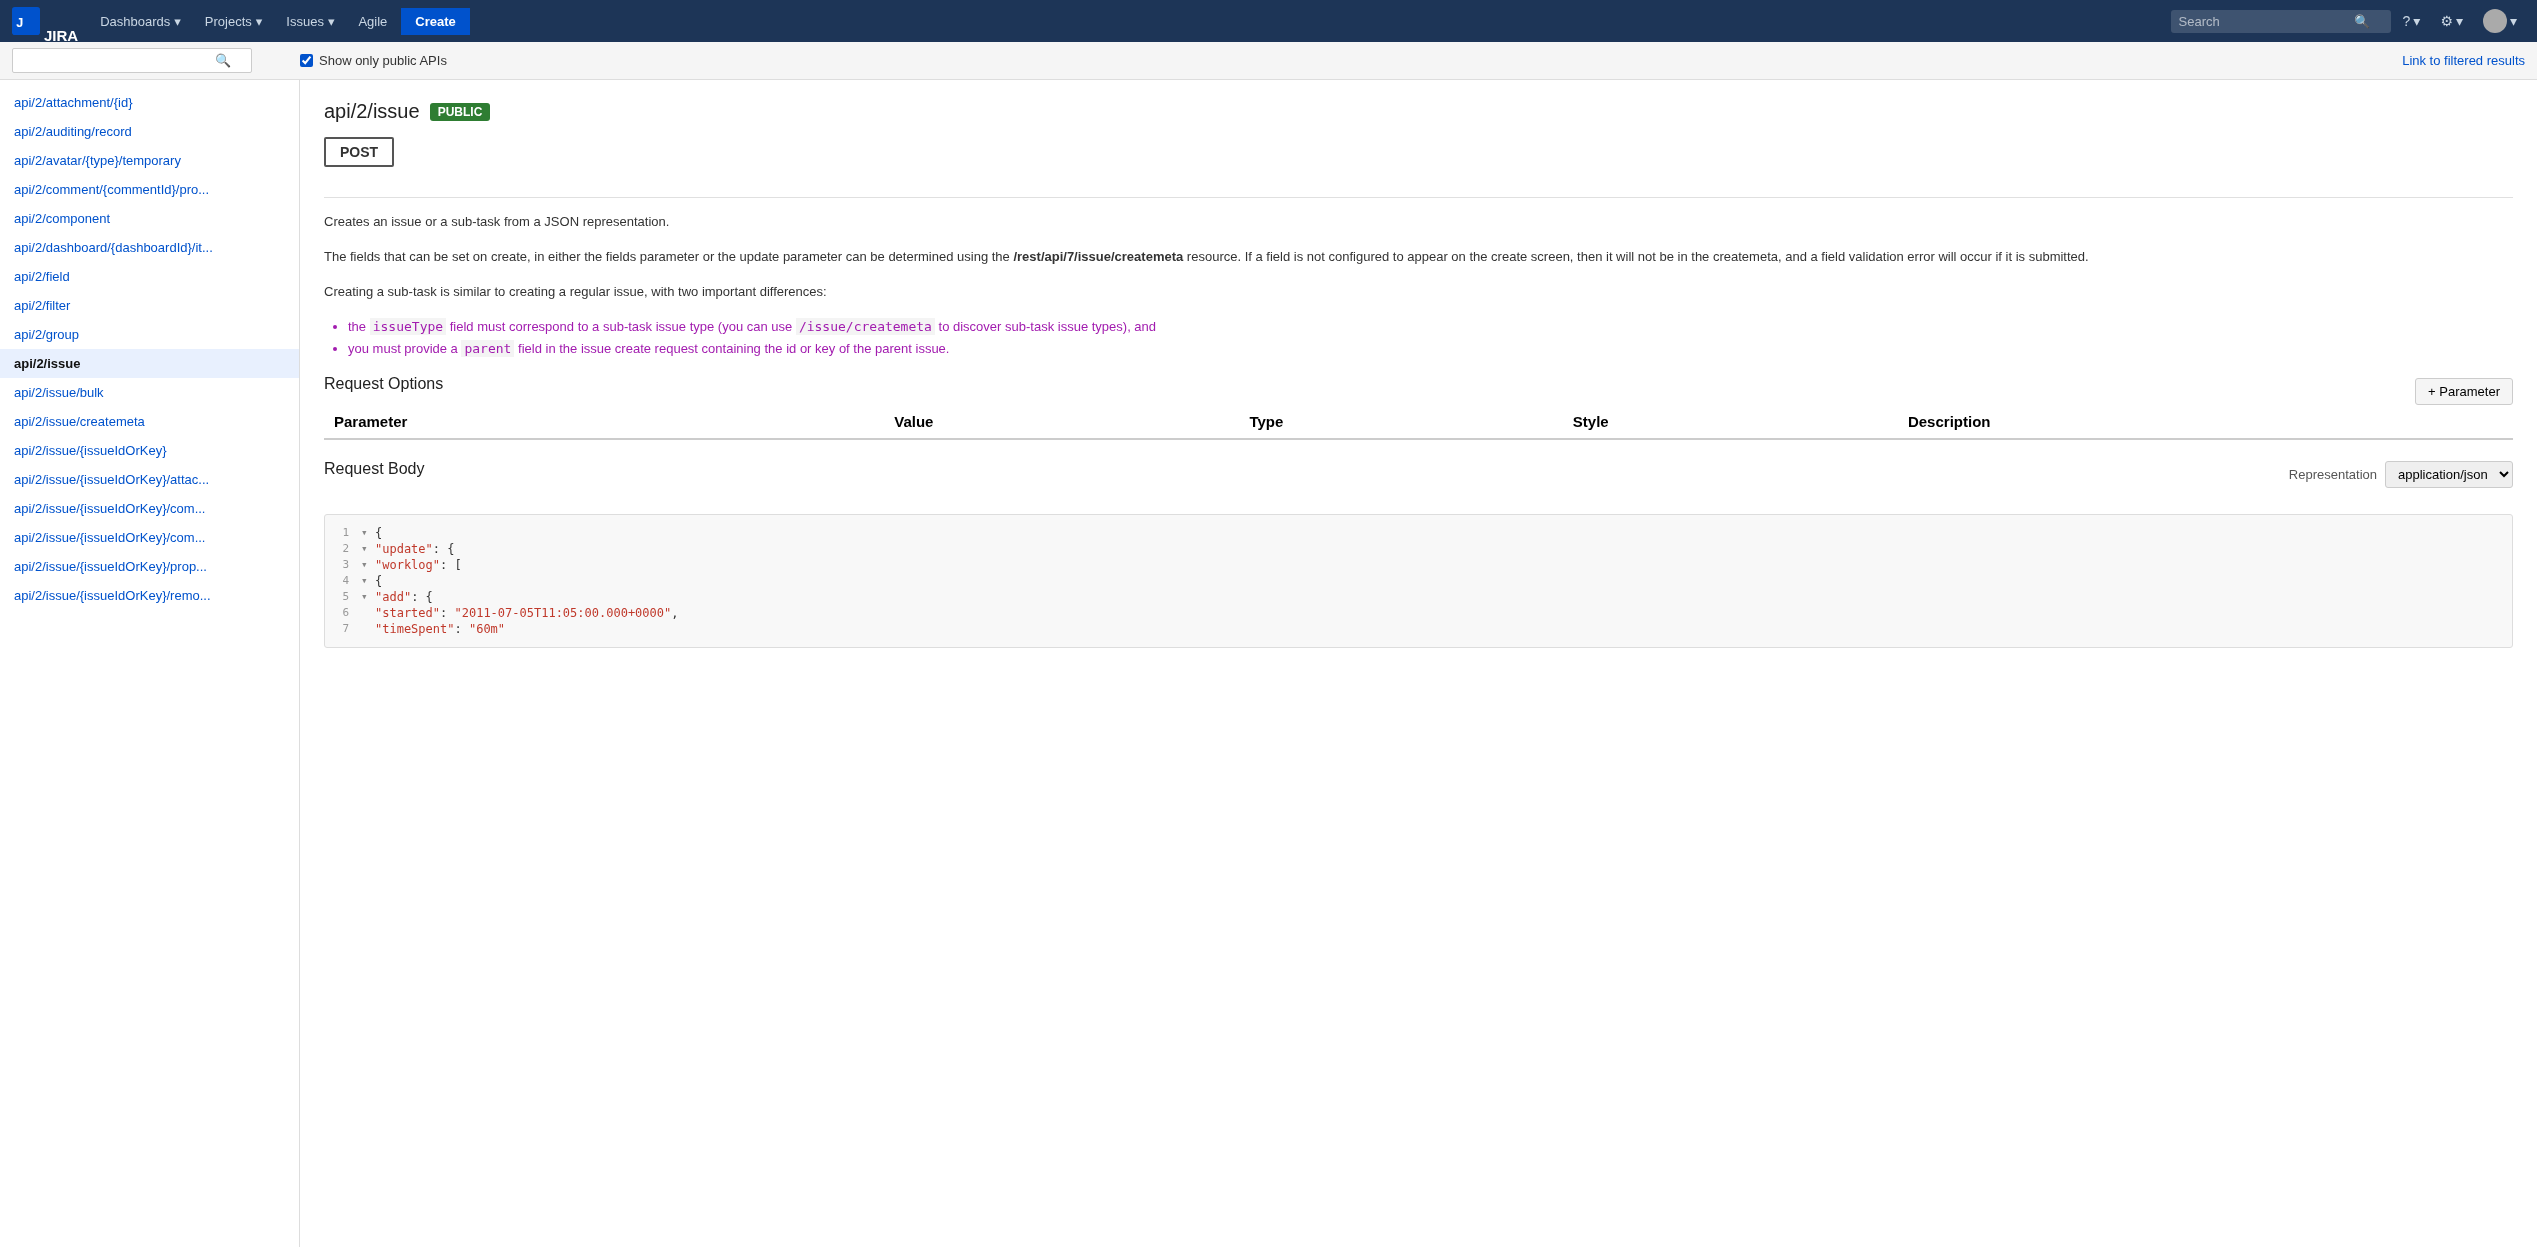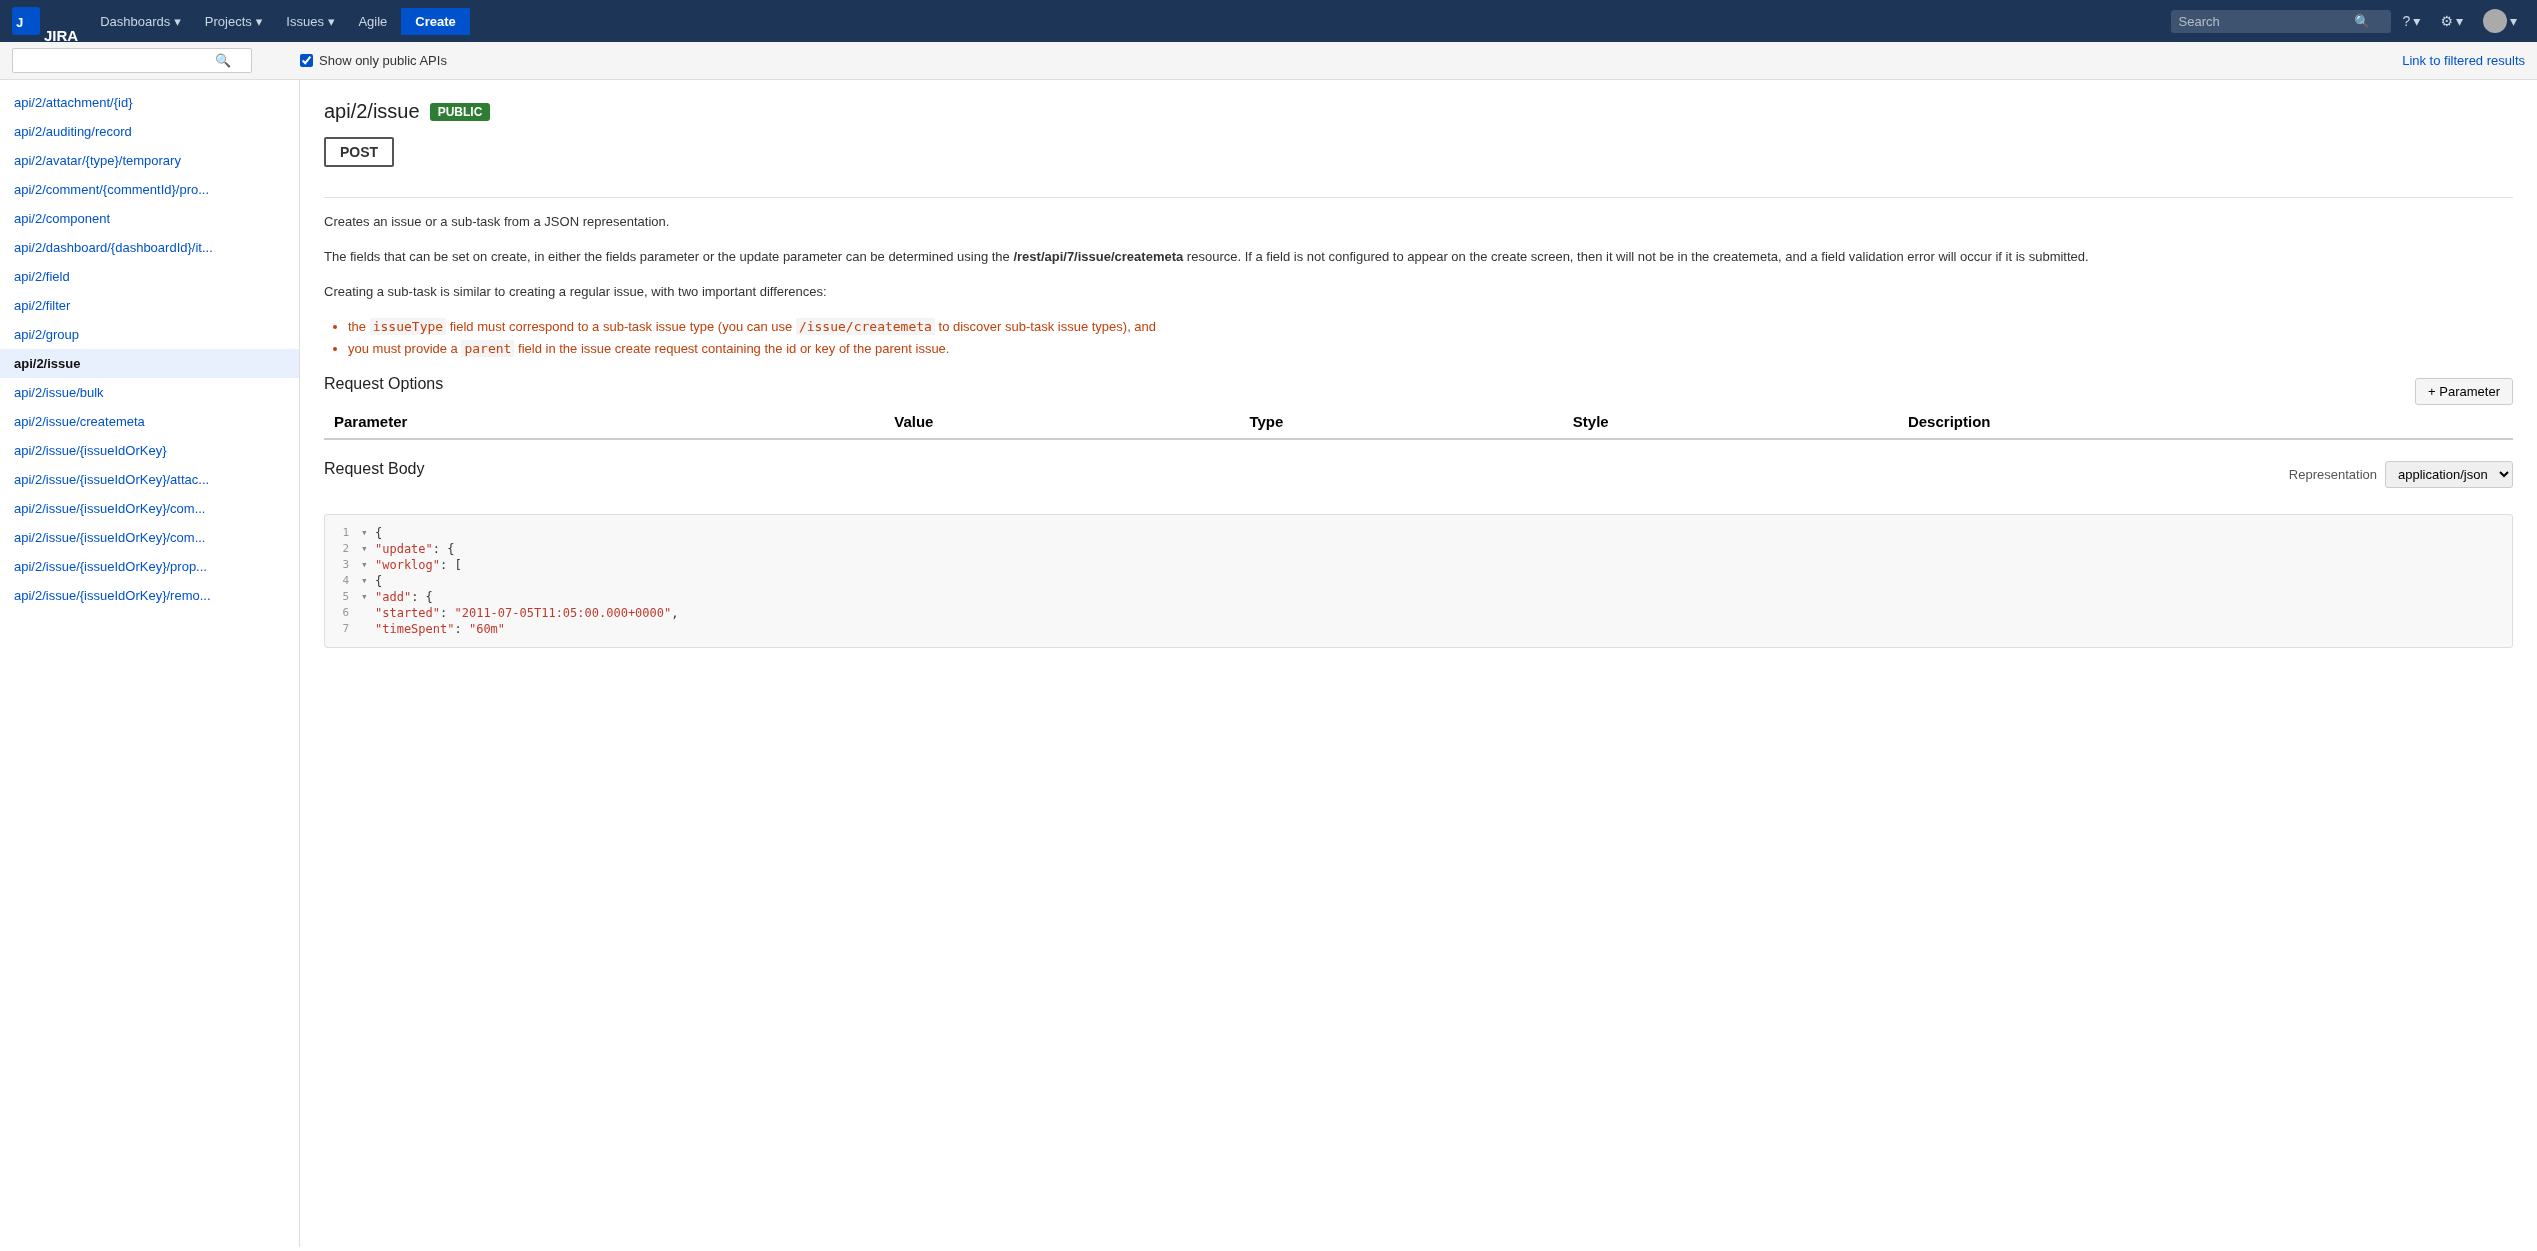--- a/index.html
+++ b/index.html
@@ -193,21 +193,21 @@
     .description-block {
       font-size: 13px;
       color: #333;
       line-height: 1.6;
       margin-bottom: 14px;
     }
 
     ul.desc-list {
       margin: 10px 0 14px 24px;
       font-size: 13px;
-      color: #c2410c;
+      color: #a21caf;
       line-height: 1.7;
     }
     ul.desc-list code {
       font-family: monospace;
       background: #f4f4f4;
       padding: 1px 3px;
     }
 
     
     .section-title {

